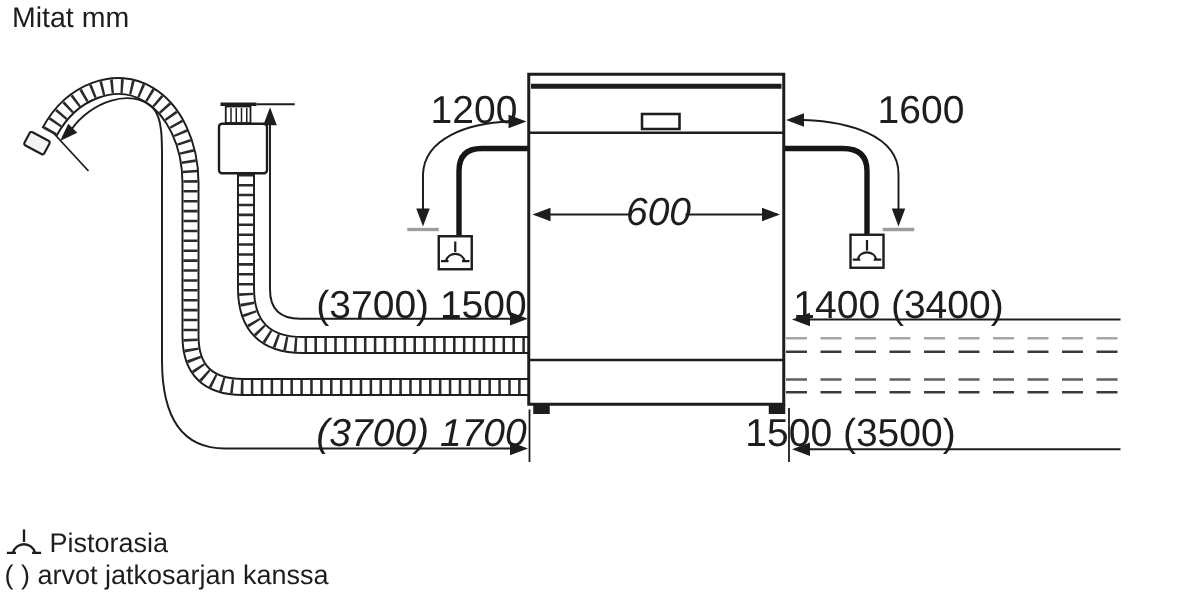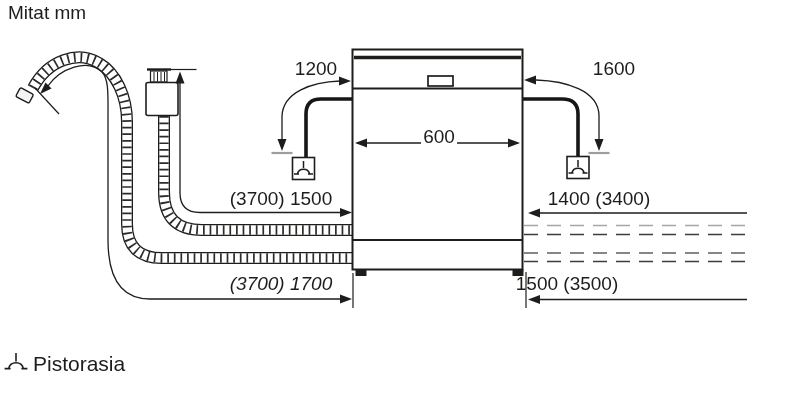--- a/index.html
+++ b/index.html
@@ -2,22 +2,22 @@
 <html><head>
 <meta charset="utf-8">
 <style>
   html,body{margin:0;padding:0;background:#fff;}
   .stage{
     position:relative;width:800px;height:400px;background:#ffffff;
     font-family:"Liberation Sans", sans-serif;color:#1d1d1b;overflow:hidden;padding-left:20px;
   }
   .stage svg{position:absolute;left:0;top:0;}
   .page-title{position:absolute;left:8px;top:2px;font-size:19px;}
-  .dim-label{position:absolute;font-size:19px;white-space:nowrap;transform:translateX(-50%);}
-  .legend-line{position:absolute;font-size:21px;white-space:nowrap;}
+  .dim-label{position:absolute;font-size:26px;white-space:nowrap;transform:translateX(-50%);}
+  .legend-line{position:absolute;font-size:18px;white-space:nowrap;}
 </style>
 </head>
 <body>
 
 <div class="stage">
 
   <svg width="800" height="400" viewBox="0 0 800 400">
 
     <g>
       <path d="M164 116 V192 Q164 230 202 230 H353" fill="none" stroke="#1d1d1b" stroke-width="12"></path>
@@ -127,20 +127,21 @@
 
     <g transform="translate(16,362) scale(1.2)">
       <path d="M0 -7.5 V -0.5 M-6.2 5.5 A6.4 6.4 0 0 1 6.2 5.5 M-9.5 5.5 H-4.5 M4.5 5.5 H9.5" fill="none" stroke="#1d1d1b" stroke-width="1.3"></path>
     </g>
   </svg>
 
   <div class="page-title">Mitat mm</div>
 
   <div class="dim-label" style="left:316px;top:58px;">1200</div>
   <div class="dim-label" style="left:566px;top:58px;margin-left:48px;">1600</div>
-  <div class="dim-label" style="left:439px;top:126px;">600</div>
+  <div class="dim-label" style="left:439px;top:126px;font-style:italic;">600</div>
   <div class="dim-label" style="left:281px;top:188px;">(3700) 1500</div>
   <div class="dim-label" style="left:599px;top:188px;">1400 (3400)</div>
   <div class="dim-label" style="left:281px;top:273px;font-style:italic;">(3700) 1700</div>
   <div class="dim-label" style="left:567px;top:273px;">1500 (3500)</div>
 
   <div class="legend-line" style="left:33px;top:352px;">Pistorasia</div>
+  <div class="legend-line" style="left:3px;top:373px;">( ) arvot jatkosarjan kanssa</div>
 </div>
 
 </body></html>

